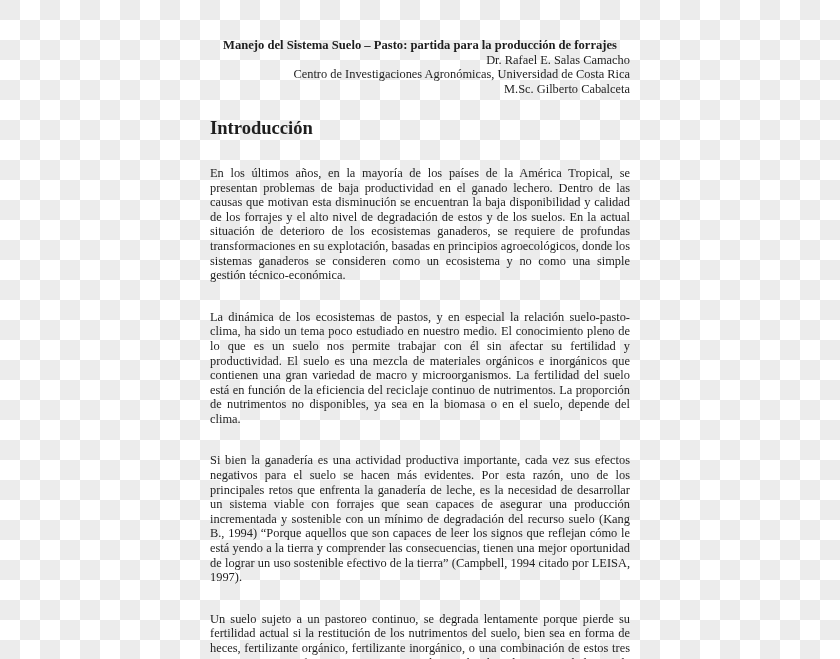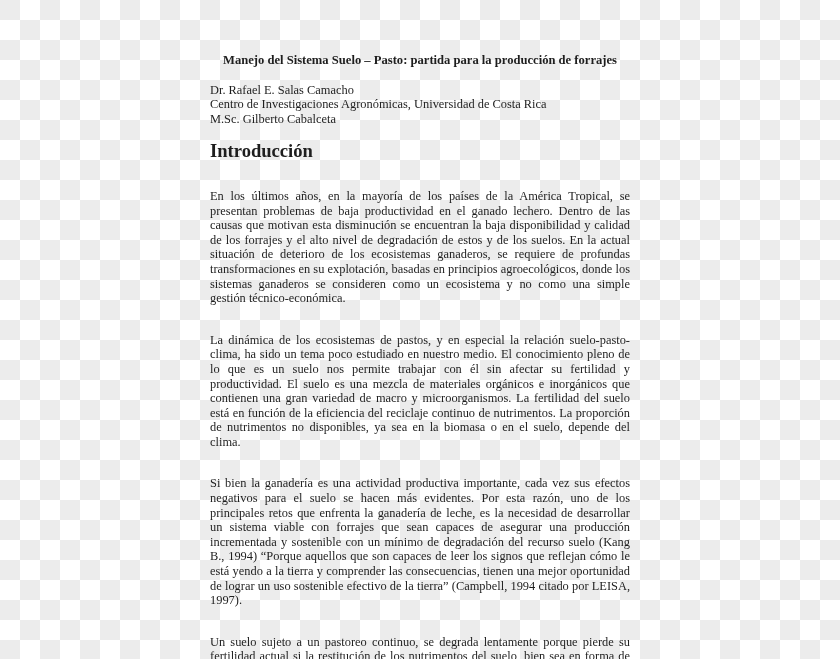--- a/index.html
+++ b/index.html
@@ -25,37 +25,37 @@
       left: 210px;
       top: 38px;
       width: 420px;
       font-size: 12.4px;
       line-height: 14.6px;
     }
     .doc-title {
       text-align: center;
       font-weight: bold;
       font-size: 12.6px;
-      margin: 15px;
+      margin: 0;
       white-space: nowrap;
       margin-left: -10px;
       margin-right: -10px;
     }
     .authors {
-      margin-top: 8px;
-      text-align: left;
+      margin-top: 0;
+      text-align: right;
     }
     .authors div {
       white-space: nowrap;
     }
     .section-heading {
       font-weight: bold;
       margin: 0;
     }
-    .h-intro { margin-top: 18px; }
+    .h-intro { margin-top: 25px; }
     .h-aspects { margin-top: 16px; }
     .para {
       margin: 0;
       text-align: justify;
       text-align-last: left;
     }
     .para + .para,
     .section-heading + .para {
       margin-top: 27px;
     }

